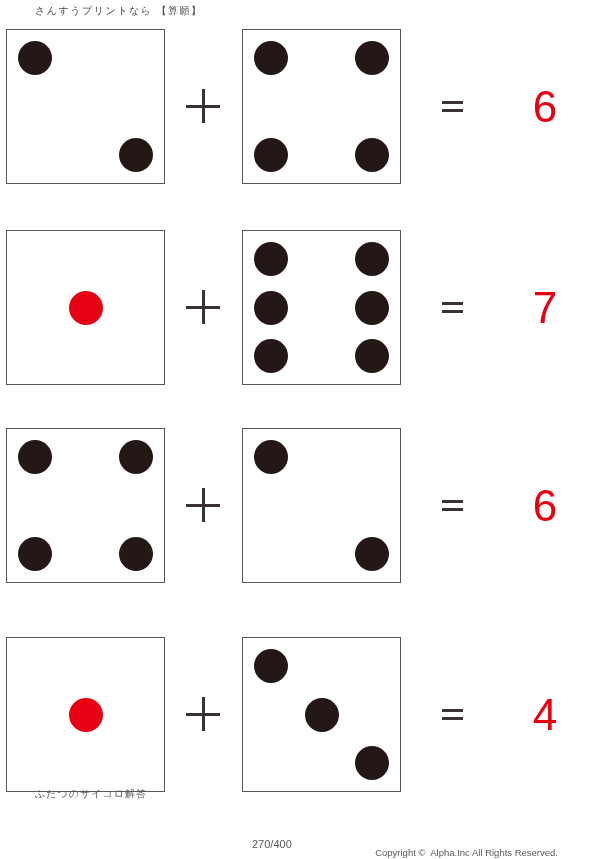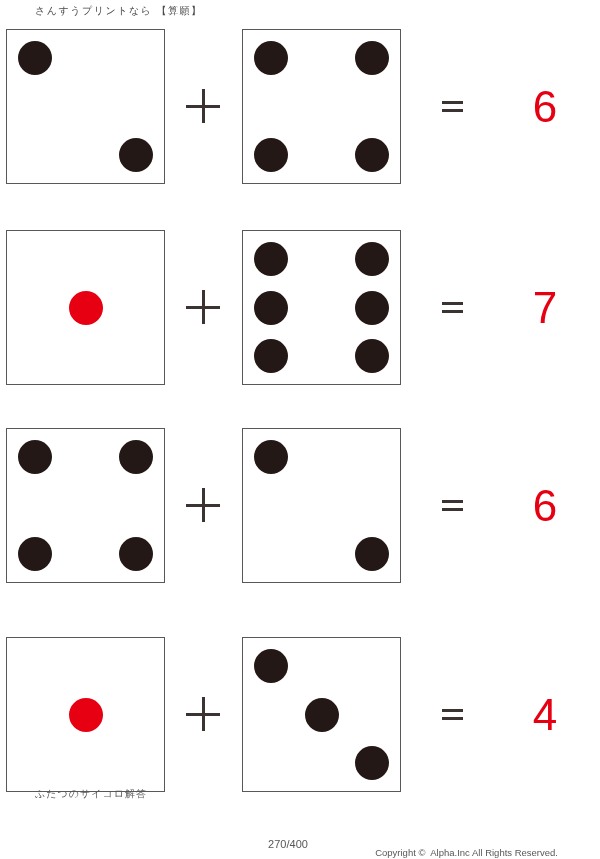--- a/index.html
+++ b/index.html
@@ -38,21 +38,21 @@
     border-top:3px solid var(--ink);border-bottom:3px solid var(--ink);
   }
   .answer{
     position:absolute;left:513px;top:52px;width:64px;height:52px;line-height:52px;
     text-align:center;font-size:44px;font-weight:300;color:var(--red);
   }
   .footer-left{
     position:absolute;left:35px;top:787px;font-size:10px;letter-spacing:1px;color:var(--gray);
   }
   .footer-center{
-    position:absolute;left:252px;top:838px;width:72px;text-align:center;
+    position:absolute;left:252px;top:838px;width:72px;text-align:left;
     font-size:11px;color:var(--gray);
   }
   .footer-right{
     position:absolute;right:42px;top:820px;text-align:right;
     font-size:9.5px;line-height:13px;color:var(--gray);white-space:pre;
   }
 </style>
 </head>
 <body style="--ink: #3a3332; --red: #e60012; --gray: #595757;">
 

